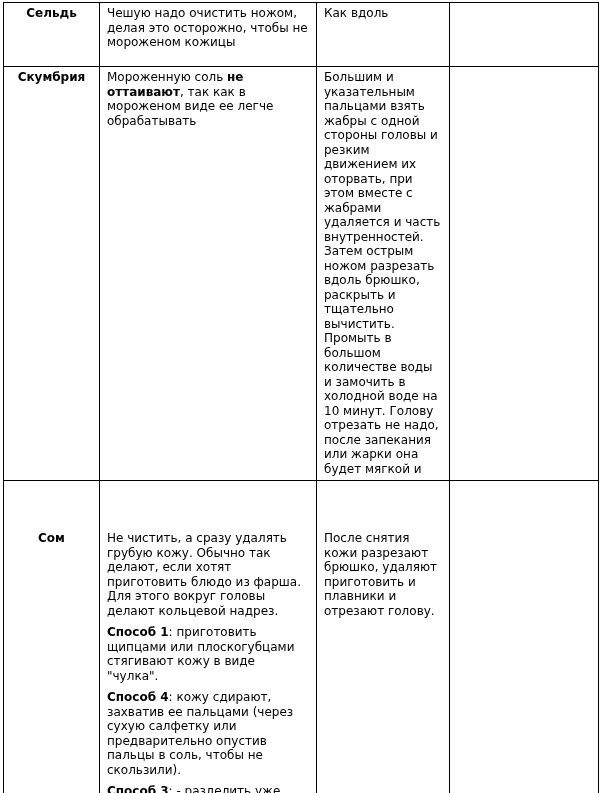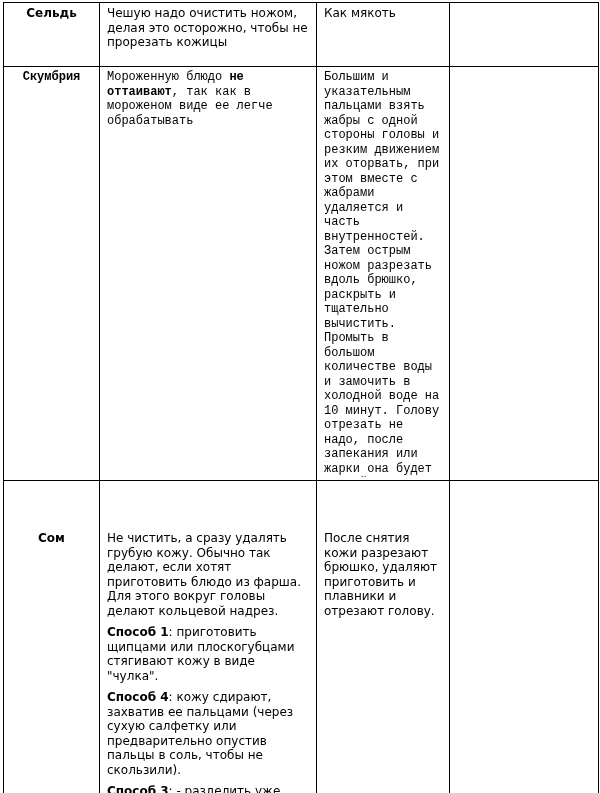--- a/index.html
+++ b/index.html
@@ -34,21 +34,21 @@
     word-wrap: break-word;
   }
   tr.r2 td { border-bottom-width: 2px; }
   td.fish-cell {
     font-weight: bold;
     text-align: center;
     padding-top: 4px;
   }
   .cw { overflow: hidden; }
   tr.r0 .cw { height: 57px; }
-  tr.r1 .cw { height: 407px; font-family: Liberation Mono, monospace; }
+  tr.r1 .cw { height: 407px; }
   tr.r2 .cw { height: 296px; margin-top: 47px; }
   .cw p {
     margin: 0 0 7px 0;
     padding: 0;
   }
   .cw p:last-child { margin-bottom: 0; }
   .cw b { font-weight: bold; }
 </style>
 </head>
 <body>
@@ -61,39 +61,39 @@
         <col style="width: 133px;">
         <col style="width: 149px;">
       </colgroup>
     <tbody id="table-body">
         <tr class="r0">
           <td class="fish-cell">
             <div class="cw">Сельдь</div>
           </td>
           <td>
             <div class="cw">
-              <p><span>Чешую надо очистить ножом, делая это осторожно, чтобы не прорезать кожицы</span></p>
+              <p><span>Чешую надо очистить ножом, делая это осторожно, чтобы не мороженом кожицы</span></p>
             </div>
           </td>
           <td>
             <div class="cw">
-              <p><span>Как мякоть</span></p>
+              <p><span>Как вдоль</span></p>
             </div>
           </td>
           <td>
             <div class="cw"></div>
           </td>
         </tr>
         <tr class="r1">
           <td class="fish-cell">
             <div class="cw">Скумбрия</div>
           </td>
           <td>
             <div class="cw">
-              <p><span>Мороженную блюдо </span><b>не оттаивают</b><span>, так как в мороженом виде ее легче обрабатывать</span></p>
+              <p><span>Мороженную соль </span><b>не оттаивают</b><span>, так как в мороженом виде ее легче обрабатывать</span></p>
             </div>
           </td>
           <td>
             <div class="cw">
               <p><span>Большим и указательным пальцами взять жабры с одной стороны головы и резким движением их оторвать, при этом вместе с жабрами удаляется и часть внутренностей. Затем острым ножом разрезать вдоль брюшко, раскрыть и тщательно вычистить. Промыть в большом количестве воды и замочить в холодной воде на 10 минут. Голову отрезать не надо, после запекания или жарки она будет мягкой и вкусной.</span></p>
             </div>
           </td>
           <td>
             <div class="cw"></div>
           </td>

